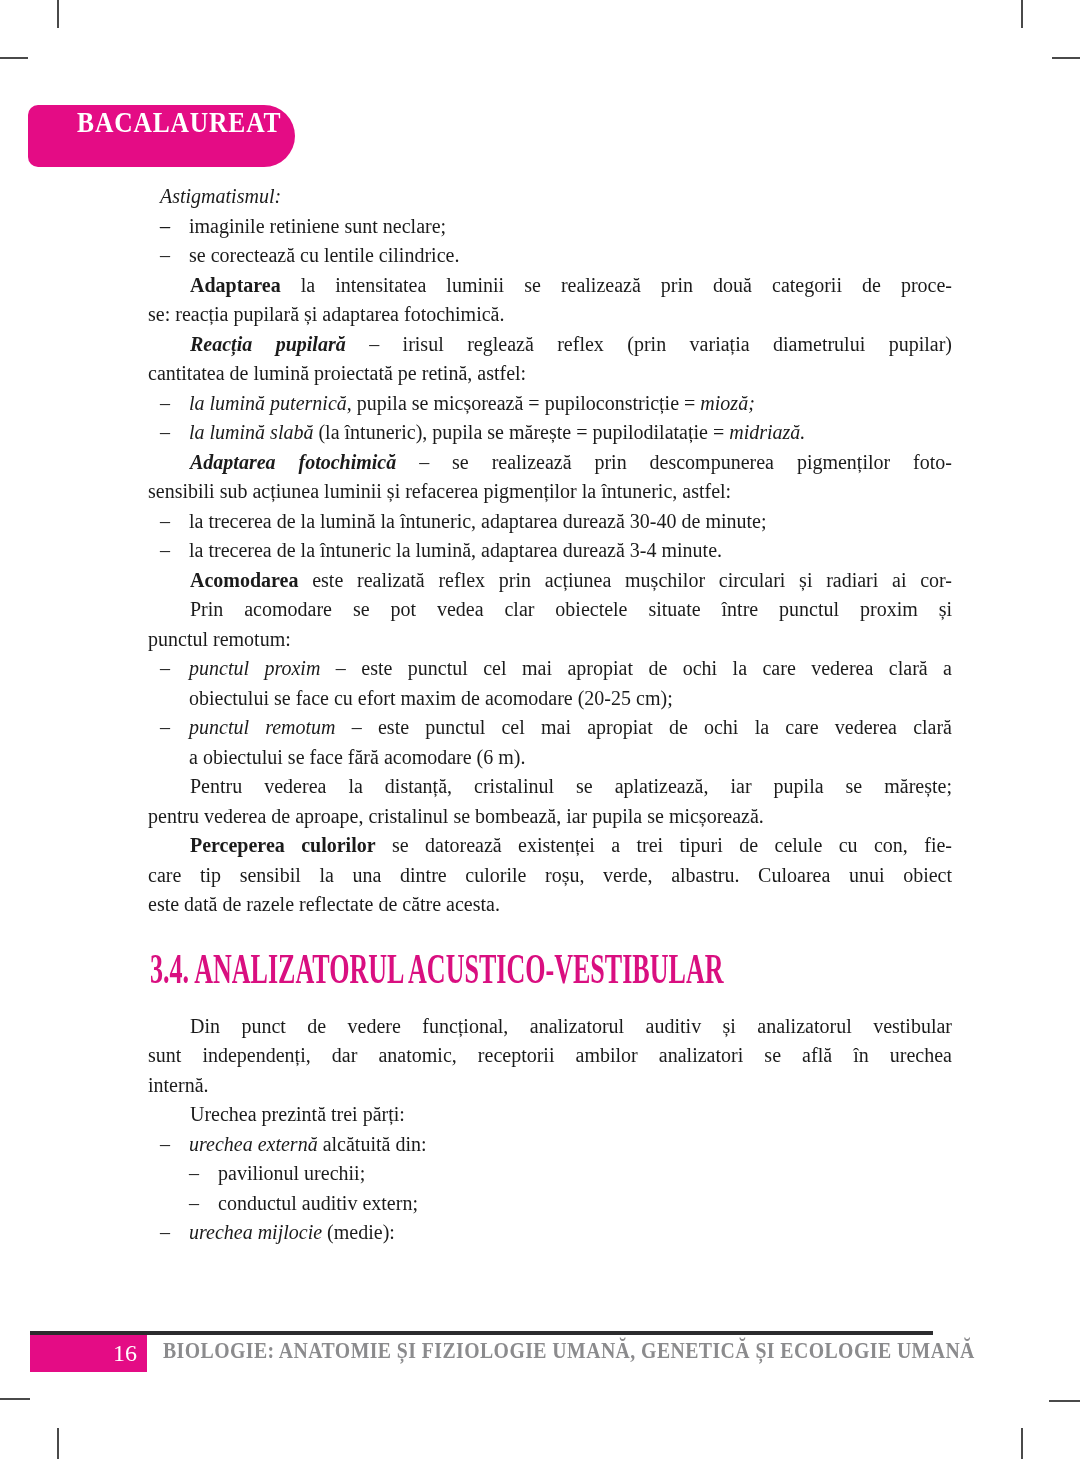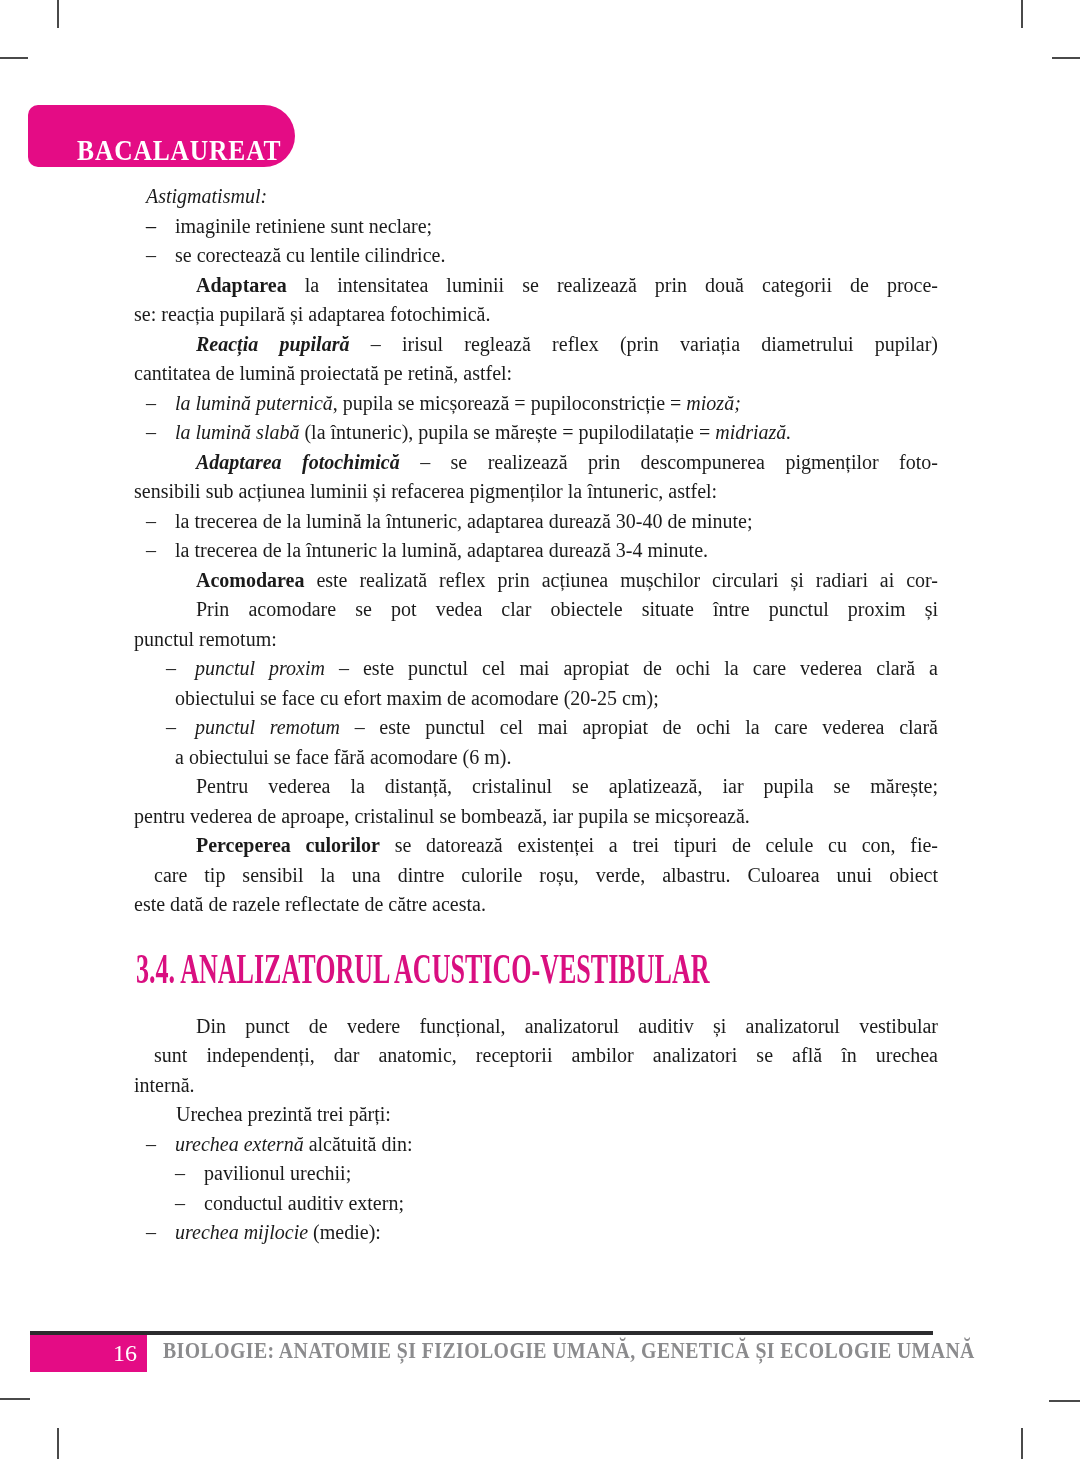--- a/index.html
+++ b/index.html
@@ -6,35 +6,35 @@
   .page{
     position:relative;width:1080px;height:1459px;background:#ffffff;overflow:hidden;
     font-family:"Liberation Serif","DejaVu Serif",serif;color:var(--body,#1b1b1b);
   }
   
   .crop{position:absolute;background:#4a4a4a;}
   
   .badge{
     position:absolute;left:28px;top:105px;width:267px;height:62px;
     background:var(--accent,#e40c85);border-radius:10px 31px 31px 10px;
-    display:flex;align-items:flex-end;justify-content:center;padding-left:36px;box-sizing:border-box;
+    display:flex;align-items:flex-start;justify-content:center;padding-left:36px;box-sizing:border-box;
   }
   .badge .squeeze{
     display:inline-block;transform:scaleX(.85);transform-origin:50% 50%;
     color:#fff;font-weight:bold;font-size:30px;letter-spacing:1px;white-space:nowrap;
   }
   
-  .text-col{position:absolute;left:134px;top:182px;width:804px;}
+  .text-col{position:absolute;left:148px;top:182px;width:804px;}
   .line{
     position:relative;font-size:20px;line-height:29.5px;white-space:nowrap;
     color:var(--body,#1b1b1b);
   }
   .line.justify{
     white-space:normal;text-align:justify;text-align-last:justify;
-    height:29.5px;overflow:hidden;margin-left:20px;
+    height:29.5px;overflow:hidden;
   }
   .k-label{margin-left:12px;}
   .k-para{text-indent:42px;}
   .k-b1,.k-b1c{padding-left:41px;}
   .k-b2{padding-left:70px;}
   .marker{position:absolute;left:12px;top:0;}
   .k-b2 .marker{left:41px;}
   .b{font-weight:bold;}
   .i{font-style:italic;}
   

